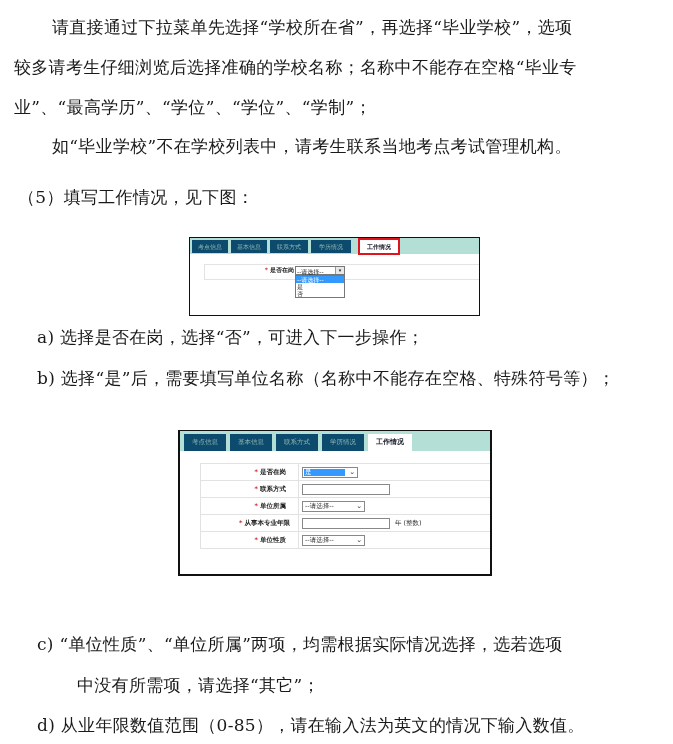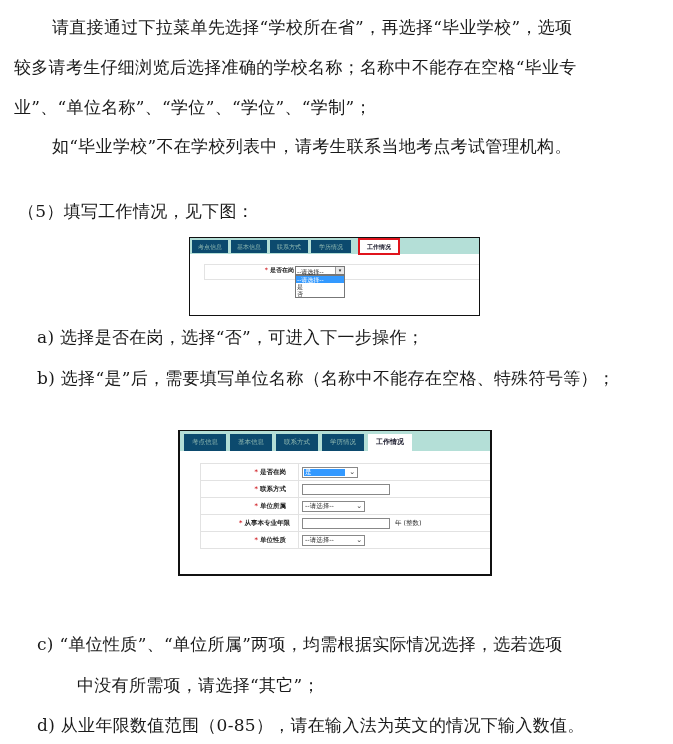--- a/index.html
+++ b/index.html
@@ -43,24 +43,24 @@
   .ctl.txt { left: 101px; width: 88px; }
   .ctl.sel { left: 101px; width: 63px; }
   .chev { position: absolute; right: 2px; top: 0; font-size: 7px; line-height: 9px; color: #333; }
   .unit { position: absolute; left: 194px; top: 0; height: 16px; line-height: 16px; font-family: "DejaVu Sans", sans-serif; font-size: 6.5px; color: #333; }
 </style>
 </head>
 <body>
 
 <div class="p-line" style="left:52px; top:16px;">请直接通过下拉菜单先选择“学校所在省”，再选择“毕业学校”，选项</div>
 <div class="p-line" style="left:14px; top:56px;">较多请考生仔细浏览后选择准确的学校名称；名称中不能存在空格“毕业专</div>
-<div class="p-line" style="left:14px; top:96px;">业”、“单位名称”、“学位”、“学位”、“学制”；</div>
+<div class="p-line" style="left:14px; top:96px;">业”、“最高学历”、“学位”、“学位”、“学制”；</div>
 <div class="p-line" style="left:52px; top:135px;">如“毕业学校”不在学校列表中，请考生联系当地考点考试管理机构。</div>
 
-<div class="p-line" style="left:18px; top:200px;">（5）填写工作情况，见下图：</div>
+<div class="p-line" style="left:18px; top:186px;">（5）填写工作情况，见下图：</div>
 
 <div class="shot shot1">
   <div class="tabbar">
     <div class="tab" style="left:2px; width:36px;">考点信息</div>
     <div class="tab" style="left:41px; width:36px;">基本信息</div>
     <div class="tab" style="left:80px; width:38px;">联系方式</div>
     <div class="tab" style="left:121px; width:40px;">学历情况</div>
     <div class="tab active" style="left:168px; width:38px;">工作情况</div>
   </div>
   <div class="row-box"></div>

